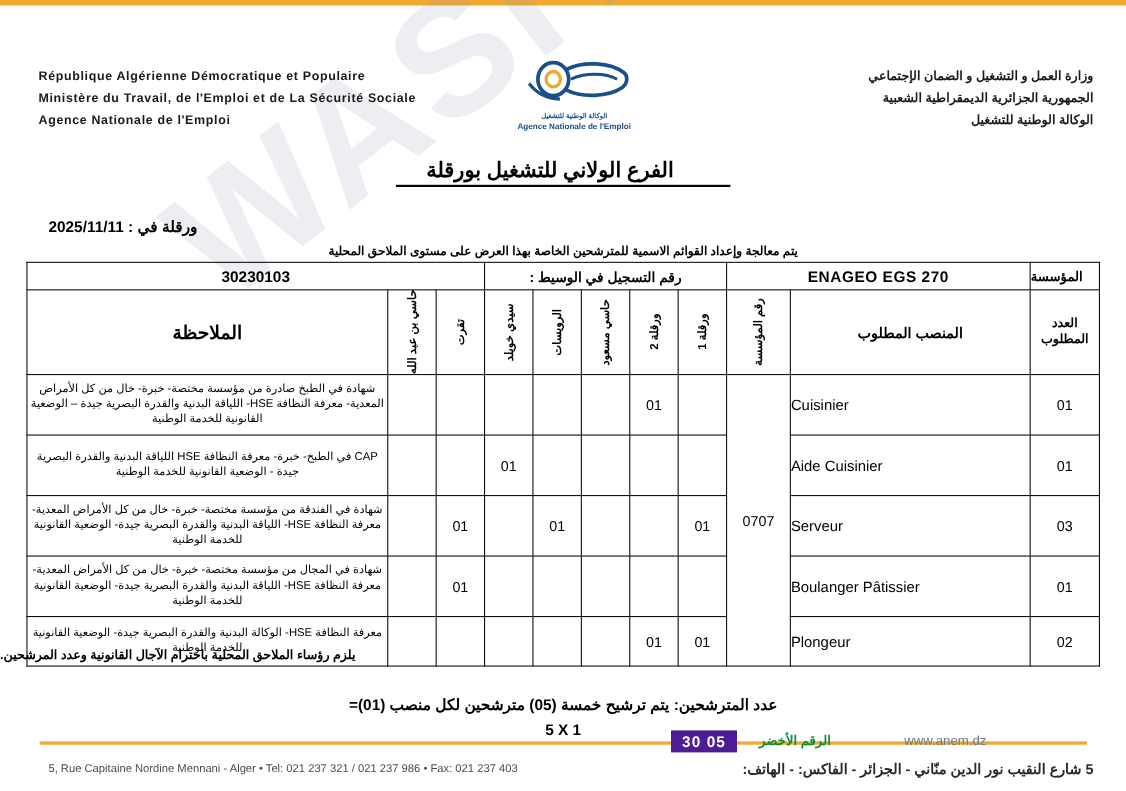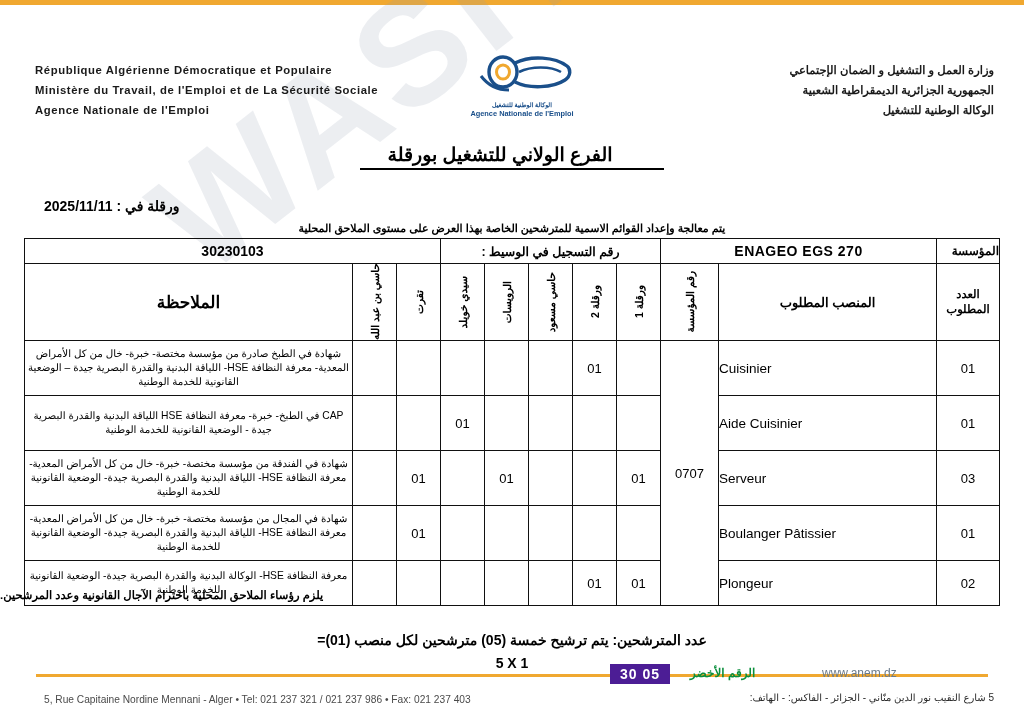--- a/index.html
+++ b/index.html
@@ -54,21 +54,21 @@
     font-size:13.5px;font-weight:bold;direction:rtl;}
   .sub-note{position:absolute;top:222px;left:0;width:1024px;text-align:center;
     font-size:11px;font-weight:bold;direction:rtl;}
 
   
   table.main{position:absolute;top:238px;left:24px;width:976px;border-collapse:collapse;
     direction:rtl;}
   table.main td{border:1px solid #111;padding:0;vertical-align:middle;}
 
   .r1-td{height:24px;font-size:13.5px;font-weight:bold;text-align:center;}
-  .est-label{width:62px;font-size:12px;font-weight:bold;text-align:right;}
+  .est-label{width:62px;font-size:12px;font-weight:bold;text-align:left;}
   .est-name{font-size:14px;font-weight:bold;text-align:center;letter-spacing:0.5px;}
   .reg-label{font-size:12.5px;font-weight:bold;text-align:center;direction:rtl;}
   .num-val{font-size:14px;font-weight:bold;text-align:center;}
 
   
   .hrow td{height:76px;text-align:center;font-size:11.5px;font-weight:bold;}
   .vert{
     writing-mode:vertical-rl;
     transform:rotate(180deg);
     white-space:nowrap;
@@ -93,21 +93,21 @@
     font-size:14px;font-weight:bold;}
 
   
   .bbar{position:absolute;left:36px;top:674px;width:952px;height:3px;background:#f0a830;}
   .green-box{position:absolute;left:610px;top:664px;background:#4c1d95;color:#fff;
     font-size:14px;font-weight:bold;padding:2px 10px;letter-spacing:1px;}
   .green-label{position:absolute;left:690px;top:666px;font-size:12px;font-weight:bold;
     color:#0a8f3c;direction:rtl;}
   .web{position:absolute;left:822px;top:666px;font-size:12px;color:#6b7b8c;}
   .foot-addr-l{position:absolute;left:44px;top:694px;font-size:10.2px;color:#4a4a4a;}
-  .foot-addr-r{position:absolute;right:30px;top:692px;font-size:10px;color:#2a2a2a;direction:rtl;}
+  .foot-addr-r{position:absolute;right:30px;top:692px;font-size:13px;color:#2a2a2a;direction:rtl;font-weight:bold;}
 </style>
 </head>
 <body>
 
 <div class="page">
 
   <div class="topline"></div>
 
   <div class="watermark">WASIT</div>
 

